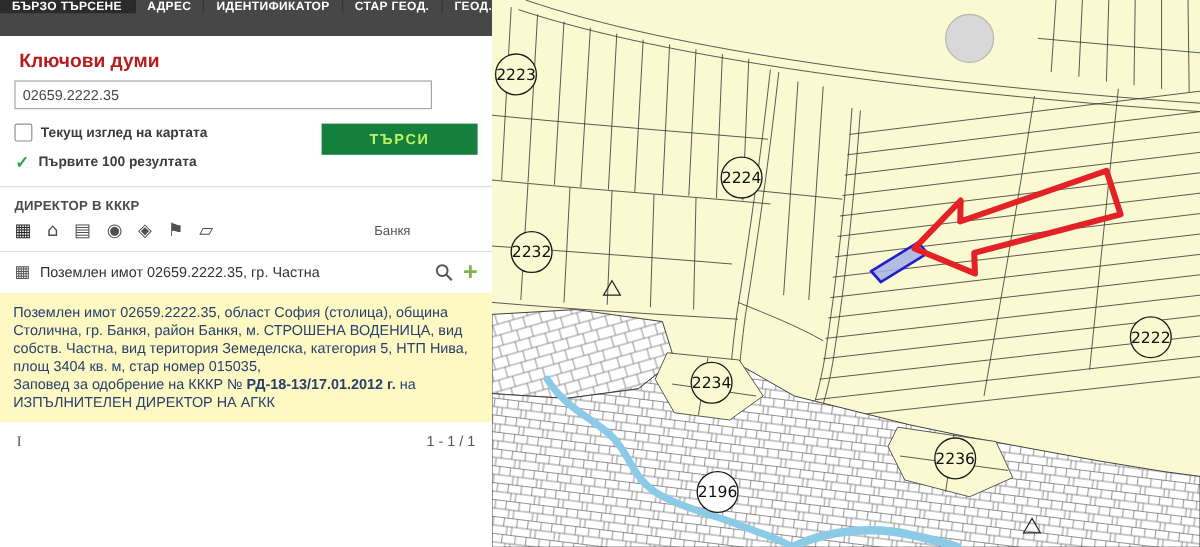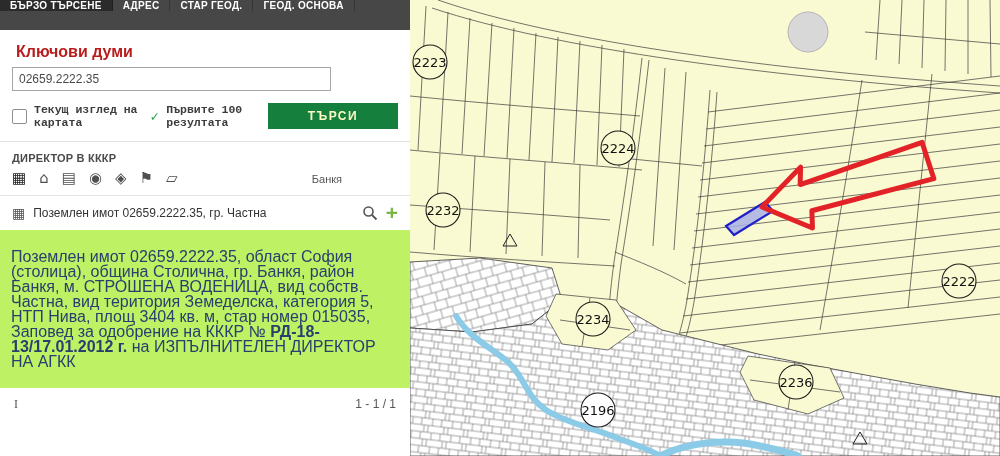--- a/index.html
+++ b/index.html
@@ -7,57 +7,58 @@
     width:1000px;height:456px;overflow:hidden;display:flex;
     font-family:"Liberation Sans",sans-serif;background:#fff;
   }
   
   .panel{width:410px;flex:0 0 410px;background:#fff;display:flex;flex-direction:column;}
   .tabs{display:flex;background:#474747;height:30px;flex:0 0 30px;align-items:flex-start;}
   .tab{color:#fff;font-size:10px;font-weight:bold;padding:0 10px;display:flex;align-items:center;
        letter-spacing:.3px;cursor:pointer;white-space:nowrap;border-right:1px solid rgba(0,0,0,.25);}
   .tab.active{background:#2b2b2b;}
   .kw-label{font-size:16px;font-weight:bold;color:#b91c1c;margin:13px 16px 6px;}
-  .search-input{display:block;margin:0 12px;width:319px;height:24px;border:1px solid #a6a6a6;
+  .search-input{display:block;margin:0 12px;width:348px;height:24px;border:1px solid #a6a6a6;
        font-size:12px;color:#4a4a4a;padding:2px 6px;box-sizing:border-box;font-family:inherit;}
   .controls{display:flex;margin:12px 12px 0;align-items:flex-start;}
-  .checks{flex:1;display:flex;gap:9px;font-family:Liberation Mono, monospace;}
+  .checks{flex:1;display:flex;flex-direction:column;gap:9px;}
   .chk-row{display:flex;align-items:center;gap:7px;font-size:11.5px;font-weight:bold;color:#3c3c3c;}
   .checkbox{width:13px;height:13px;border:1px solid #8e8e8e;border-radius:2px;background:#fff;flex:0 0 13px;}
   .checkmark{color:#2fa24a;font-size:14px;font-weight:bold;width:13px;text-align:center;}
-  .btn-search{background:#15803d;color:#fef9c3;font-weight:bold;font-size:12px;letter-spacing:1.5px;
+  .btn-search{background:#15803d;color:#bef264;font-weight:bold;font-size:12px;letter-spacing:1.5px;
        border:none;width:130px;height:26px;cursor:pointer;font-family:inherit;}
   .divider{border-bottom:1px solid #e0e0e0;margin-top:12px;}
   .found-title{font-size:11px;font-weight:bold;color:#4a4a4a;margin:10px 12px 4px;letter-spacing:.2px;}
   .icons-row{display:flex;align-items:center;gap:13px;padding:3px 12px 9px;border-bottom:1px solid #e3e3e3;}
   .icon{font-size:15px;color:#4f4f4f;font-family:"DejaVu Sans",sans-serif;cursor:pointer;line-height:1;}
   .icon.first{color:#222;}
   .all-link{margin-left:auto;margin-right:56px;font-size:11px;color:#555;cursor:pointer;}
   .result-row{display:flex;align-items:center;gap:8px;padding:9px 12px;font-size:12px;color:#333;}
   .result-ico{font-size:14px;color:#555;font-family:"DejaVu Sans",sans-serif;}
   .result-title{flex:1;}
   .mini-btn{cursor:pointer;display:flex;align-items:center;}
   .plus{color:#7ab648;font-size:21px;font-weight:bold;line-height:16px;cursor:pointer;}
-  .details-box{background:#bef264;padding:19px 11px;font-size:16px;line-height:15px;color:#28406e;}
+  .details-box{background:#fef9c3;padding:9px 11px;font-size:12px;line-height:15px;color:#28406e;}
   .details-box b{font-weight:bold;}
   .pagination{display:flex;justify-content:space-between;padding:9px 14px;color:#555;font-size:12px;}
   .pg-left{font-family:"Liberation Serif",serif;}
   
   .map{position:relative;width:590px;height:456px;background:#c4b5fd;}
   .map svg{display:block;}
   .region-label{font-size:13px;fill:#111;font-family:"DejaVu Sans",sans-serif;}
 </style>
 </head>
 <body>
 
 <div class="panel">
 
   <div class="tabs">
     <div class="tab active">БЪРЗО ТЪРСЕНЕ</div>
     <div class="tab">АДРЕС</div>
+    <div class="tab">ИДЕНТИФИКАТОР</div>
     <div class="tab">СТАР ГЕОД.</div>
     <div class="tab">ГЕОД. ОСНОВА</div>
   </div>
 
   <div class="kw-label">Ключови думи</div>
 
   <input class="search-input" type="text" value="02659.2222.35" style="">
 
   <div class="controls">
     <div class="checks">

